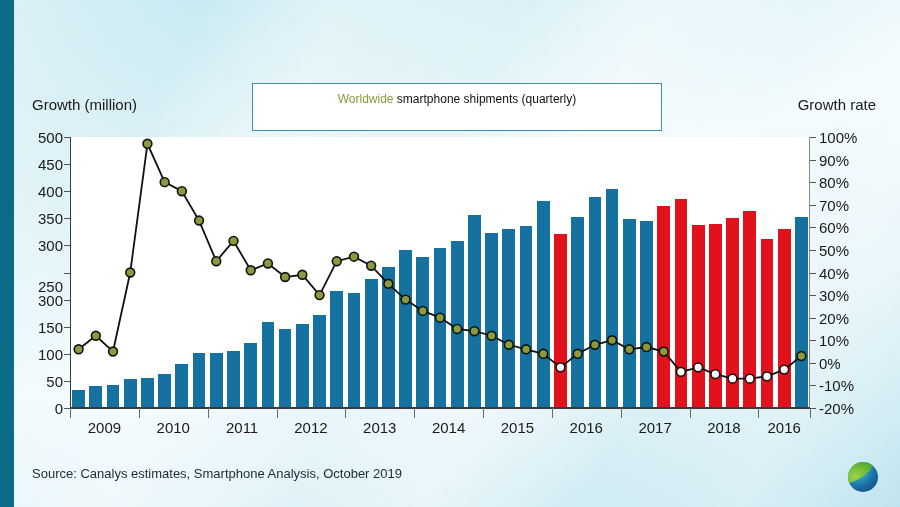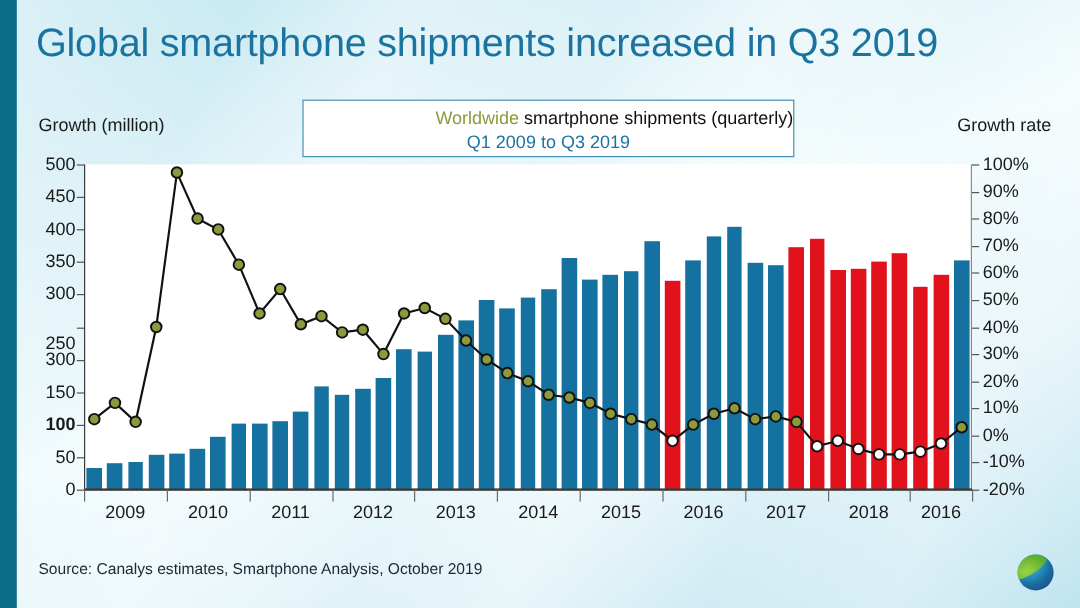--- a/index.html
+++ b/index.html
@@ -27,21 +27,21 @@
     position:absolute;left:32px;top:96px;font-size:15px;color:#1a1a1a;
   }
   #growth-label{
     position:absolute;right:24px;top:96px;font-size:15px;color:#1a1a1a;
   }
   #subtitle-box{
     position:absolute;left:252px;top:83px;width:410px;height:48px;
     background:#ffffff;border:1px solid #3f8fb5;
     text-align:center;box-sizing:border-box;padding-top:5px;
   }
-  #subtitle-box .l1{font-size:15px;line-height:20px;color:#111;text-align:right;}
+  #subtitle-box .l1{font-size:12px;line-height:20px;color:#111;}
   #subtitle-box .l1 .ww{color:#8a9a3c;}
   #subtitle-box .l2{font-size:15px;line-height:20px;color:#1b74a0;}
 
   
   #plot{
     position:absolute;left:70px;top:137px;width:740px;height:271px;
     background:#ffffff;
   }
   #plot .gridwrap{position:absolute;inset:0;}
   .axis-line{position:absolute;background:#3a3a3a;}
@@ -88,28 +88,26 @@
     transform:rotate(-14deg);}
   #logo .wordmark{font-size:25px;color:#1b74a0;letter-spacing:-0.5px;}
 </style>
 </head>
 <body>
 
 <div id="slide">
 
   <div id="leftbar"></div>
 
-  <div id="title">Global smartphone shipments increased in Q3 2019</div>
 
   <div id="units-label">Growth (million)</div>
   <div id="growth-label">Growth rate</div>
 
   <div id="subtitle-box">
     <div class="l1"><span class="ww">Worldwide</span><span> smartphone shipments (quarterly)</span></div>
-    <div class="l2">Q1 2009 to Q3 2019</div>
   </div>
 
   <div id="legend">
     <div class="item">
       <span class="swatch-bar"></span>
       <span>Shipments</span>
     </div>
     <div class="item">
       <span class="swatch-line">
           <i></i>
@@ -119,21 +117,21 @@
     </div>
   </div>
 
   <div id="plot">
     <div class="gridwrap" id="ticks-left">
         <div class="tickmark-l" style="top: 271px;"></div>
         <div class="tick-l" style="top: 271px;">0</div>
         <div class="tickmark-l" style="top: 243.9px;"></div>
         <div class="tick-l" style="top: 243.9px;">50</div>
         <div class="tickmark-l" style="top: 216.8px;"></div>
-        <div class="tick-l" style="top: 216.8px; font-weight: bold;">100</div>
+        <div class="tick-l" style="top: 216.8px;">100</div>
         <div class="tickmark-l" style="top: 189.7px;"></div>
         <div class="tick-l" style="top: 189.7px;">150</div>
         <div class="tickmark-l" style="top: 162.6px;"></div>
         <div class="tick-l" style="top: 162.6px;">300</div>
         <div class="tickmark-l" style="top: 135.5px;"></div>
         <div class="tick-l" style="top: 149px;">250</div>
         <div class="tickmark-l" style="top: 108.4px;"></div>
         <div class="tick-l" style="top: 108.4px;">300</div>
         <div class="tickmark-l" style="top: 81.3px;"></div>
         <div class="tick-l" style="top: 81.3px;">350</div>

